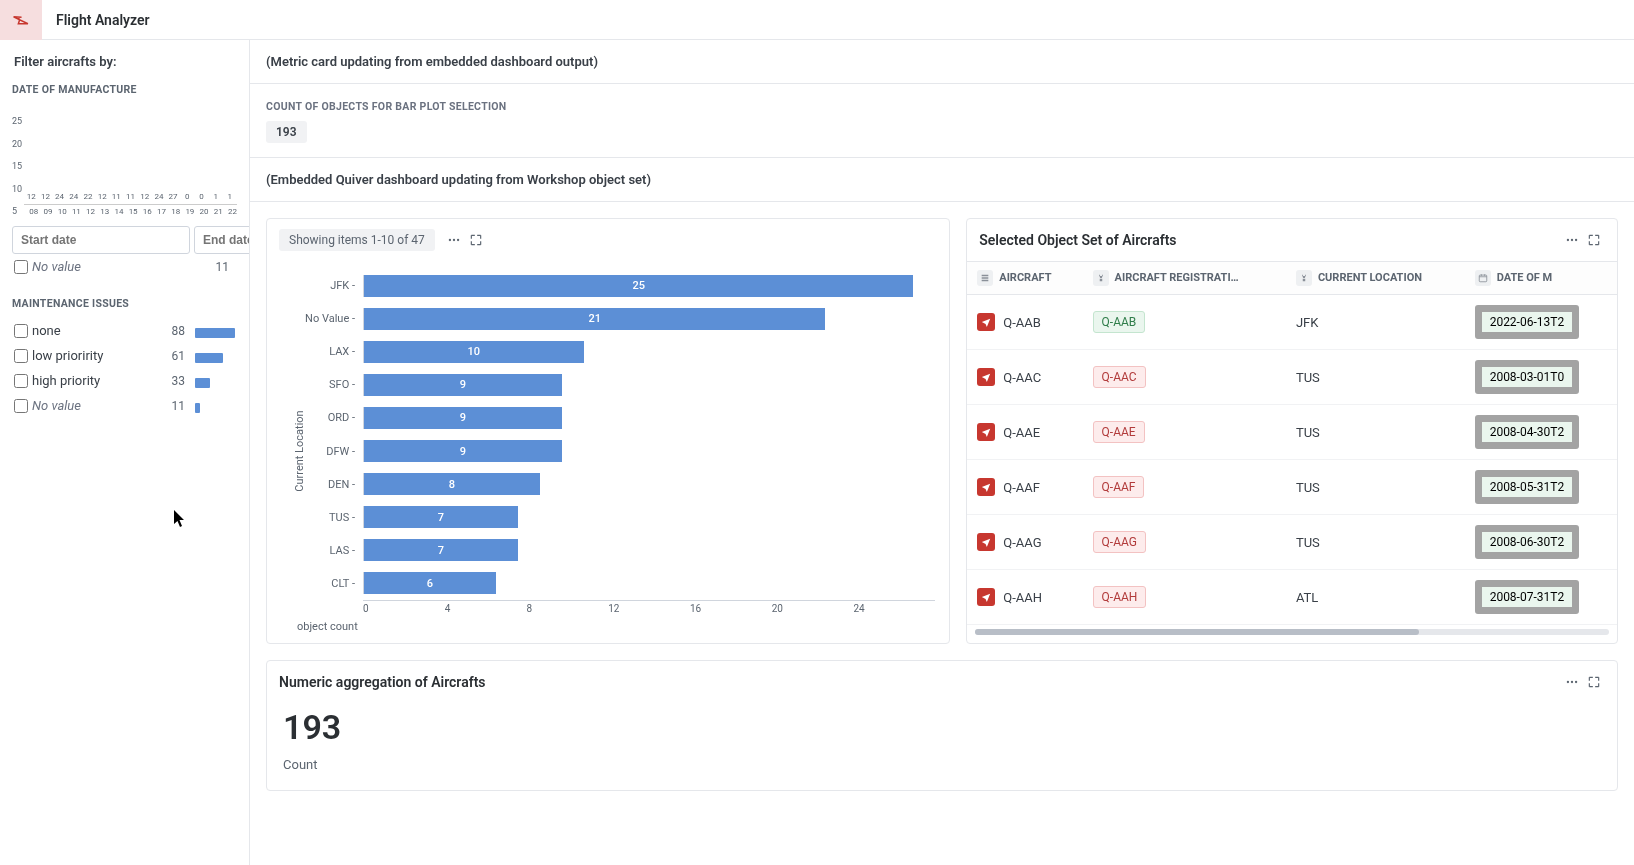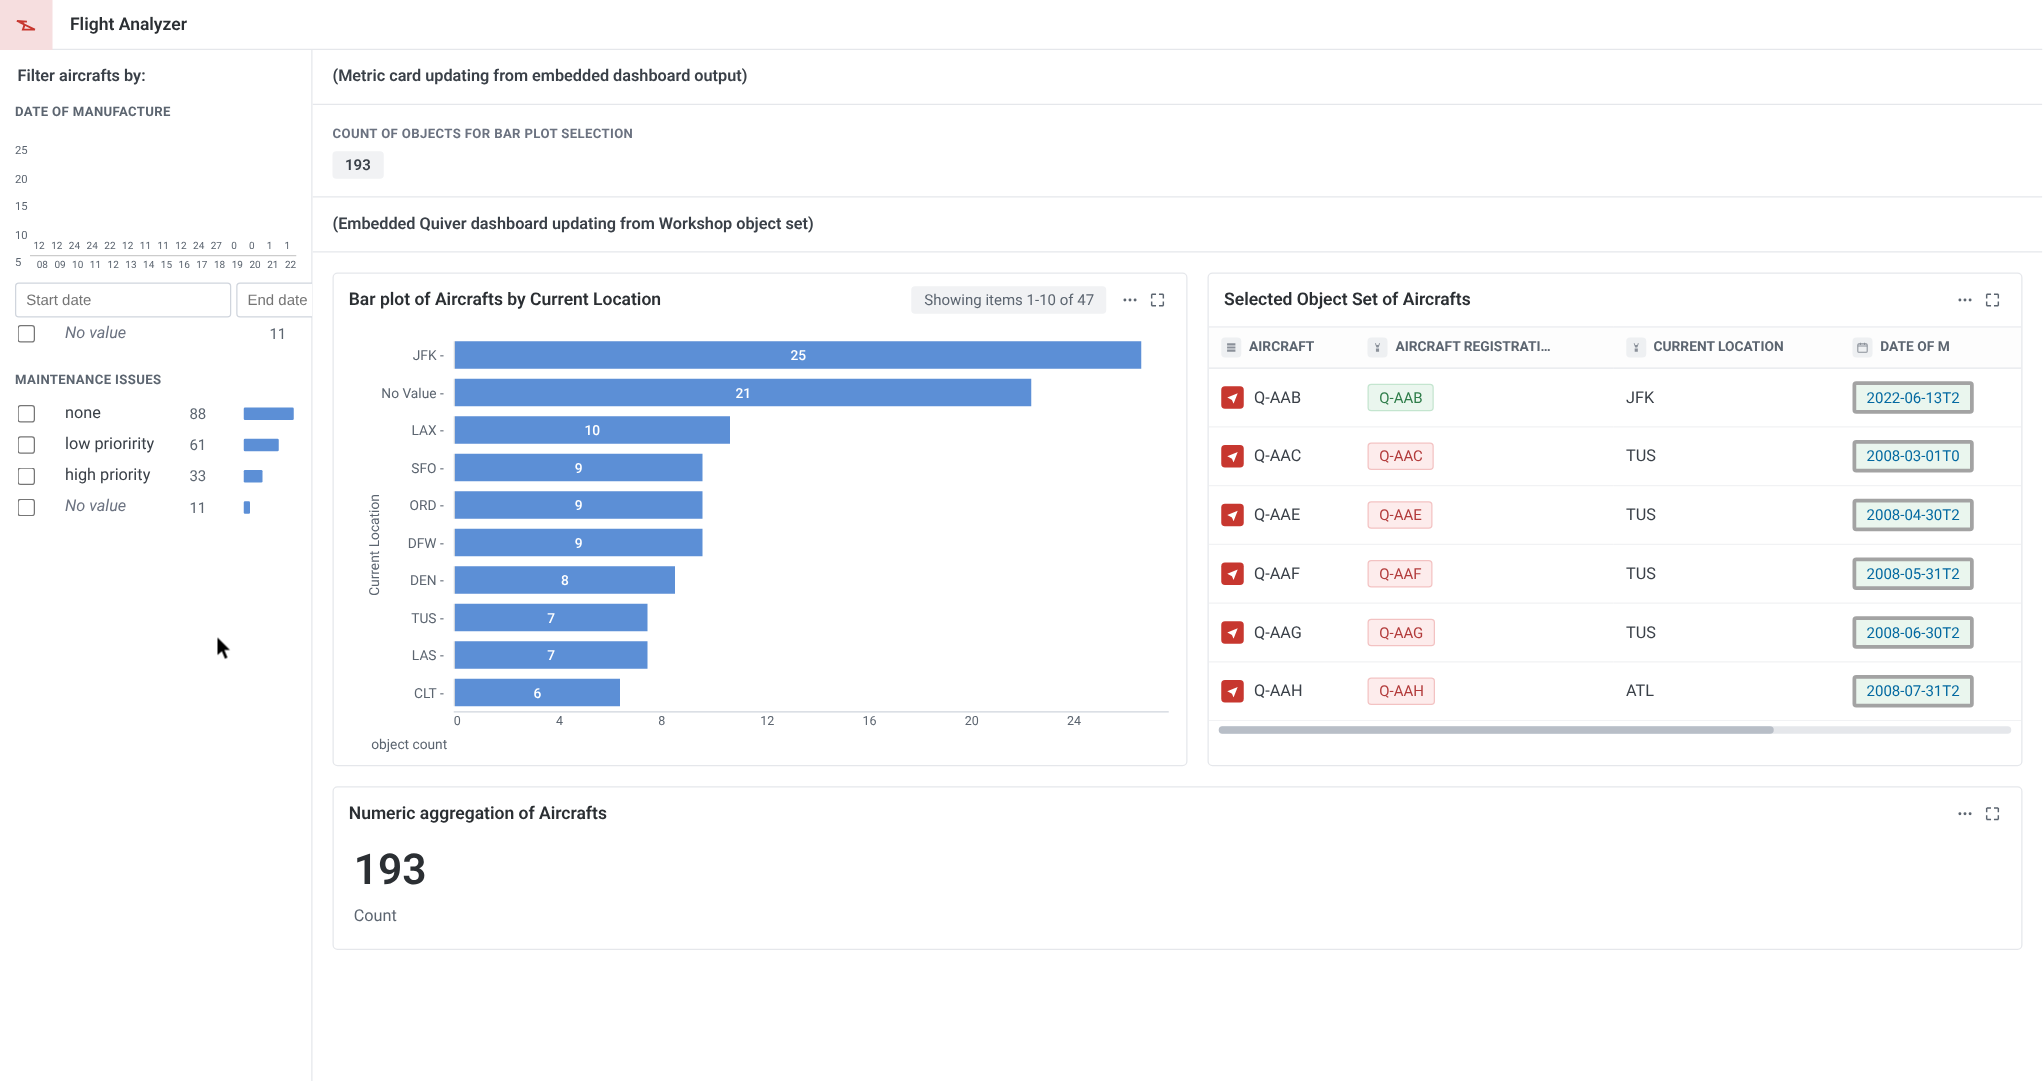--- a/index.html
+++ b/index.html
@@ -24,23 +24,23 @@
 .date-chart-yaxis { display:flex; flex-direction:column; justify-content:space-between; height:100px; font-size:9px; color:#5c6570; padding-right:2px;}
 .date-chart-body { flex:1;}
 .date-bars { display:flex; align-items:flex-end; height:100px; gap:0;}
 .date-bar-col { flex:1; display:flex; flex-direction:column; align-items:center; justify-content:flex-end; position:relative;}
 .date-bar { width: 100%; background:#5c8fd6; margin:0 0.5px;}
 .date-bar-label { position:absolute; top:-10px; font-size:8px; color:#5c6570;}
 .date-xaxis { display:flex; font-size:8px; color:#5c6570; border-top:1px solid #ccc;}
 .date-xaxis div { flex:1; text-align:right; padding-top:2px;}
 
 .date-inputs { display:flex; gap:4px; margin-top:10px;}
-.date-input { flex:1; border:1px solid #d0d5dd; border-radius:3px; padding:6px 8px; font-size:12px; color:#6b7280; background:#fff;}
-
-.facet-row { display:flex; align-items:center; padding: 5px 2px; gap:24px;}
+.date-input { flex:1; border:1px solid #d0d5dd; border-radius:3px; padding:6px 8px; font-size:12px; color:#6b7280; background:#fff;font-weight:bold;}
+
+.facet-row { display:flex; align-items:flex-end; padding: 5px 2px; gap:4px;}
 .facet-row input[type=checkbox]{ width:14px; height:14px; accent-color:#888;}
 .facet-label { flex:1; font-size:13px; color:#3a4048;}
 .facet-label.novalue { font-style: italic; color:#6b7280;}
 .facet-count { font-size:12px; color:#5c6570; margin-right:6px;}
 .facet-bar-wrap { width:40px;}
 .facet-bar { height:10px; background:#5c8fd6; border-radius:1px;}
 
 
 .section { border-bottom: 1px solid #e5e7eb; padding: 14px 16px; font-weight:600; color:#3a4048; font-size:13px;}
 .section.sub { padding-top:16px; padding-bottom:4px;}
@@ -73,21 +73,21 @@
 
 .tbl { width:100%; border-collapse:collapse;}
 .tbl th { text-align:left; font-size:11px; font-weight:700; color:#5c6570; padding:8px 10px; border-bottom:1px solid #e5e7eb; border-top:1px solid #e5e7eb; background:#fdfdfd; white-space:nowrap;}
 .tbl th .th-icon{ display:inline-flex; align-items:center; justify-content:center; width:16px; height:16px; background:#eef0f2; border-radius:3px; margin-right:6px; vertical-align:middle;}
 .tbl td { padding:10px 10px; border-bottom:1px solid #f1f2f4; font-size:13px; color:#3a4048; white-space:nowrap;}
 .aircraft-cell { display:flex; align-items:center; gap:8px;}
 .aircraft-icon { width:18px; height:18px; background:#c7372f; border-radius:3px; display:flex; align-items:center; justify-content:center;}
 .pill { display:inline-block; padding:3px 8px; border-radius:3px; font-size:12px; border:1px solid;}
 .pill-red { background:#fdecec; border-color:#f3c2c2; color:#b23b3b;}
 .pill-green { background:#eaf6ee; border-color:#c4e5cf; color:#2f7d4a;}
-.date-pill { display:inline-block; background:#eaf6ee; border:3px solid #a3a3a3; color:#0369a1; padding:3px 8px; border-radius:3px; font-size:12px;}
+.date-pill { display:inline-block; background:#eaf6ee; border:7px solid #a3a3a3; color:#000000; padding:3px 8px; border-radius:3px; font-size:12px;}
 .hscroll { height:6px; margin:4px 8px 8px 8px; background:#e5e7eb; border-radius:3px; position:relative;}
 .hscroll-thumb { position:absolute; left:0; width:70%; height:6px; background:#b8bec7; border-radius:3px;}
 
 
 .agg-card { margin: 0 16px 16px 16px; border:1px solid #e5e7eb; border-radius:4px;}
 .agg-header { display:flex; align-items:center; padding:10px 12px;}
 .agg-title { font-weight:600; font-size:14px; color:#2b2f33; flex:1;}
 .agg-body { padding: 4px 16px 18px 16px;}
 .agg-value { font-size:34px; font-weight:600; color:#2b2f33;}
 .agg-label { font-size:13px; color:#5c6570; margin-top:10px;}
@@ -261,21 +261,20 @@
       <div class="count-pill">193</div>
       <div style="height:10px"></div>
     </div>
 
     <div class="section">(Embedded Quiver dashboard updating from Workshop object set)</div>
 
     <div class="cards-row">
 
       <div class="card barplot">
         <div class="card-header">
-          <div class="card-title">Bar plot of Aircrafts by Current Location</div>
           <div class="pager-pill">Showing items 1-10 of 47</div>
           <div class="iconbtn">
               <svg width="14" height="14" viewBox="0 0 24 24" fill="#5c6570">
                 <circle cx="5" cy="12" r="2"></circle>
                 <circle cx="12" cy="12" r="2"></circle>
                 <circle cx="19" cy="12" r="2"></circle>
               </svg>
             </div>
           <div class="iconbtn">
               <svg width="14" height="14" viewBox="0 0 24 24" fill="none" stroke="#5c6570" stroke-width="2">

